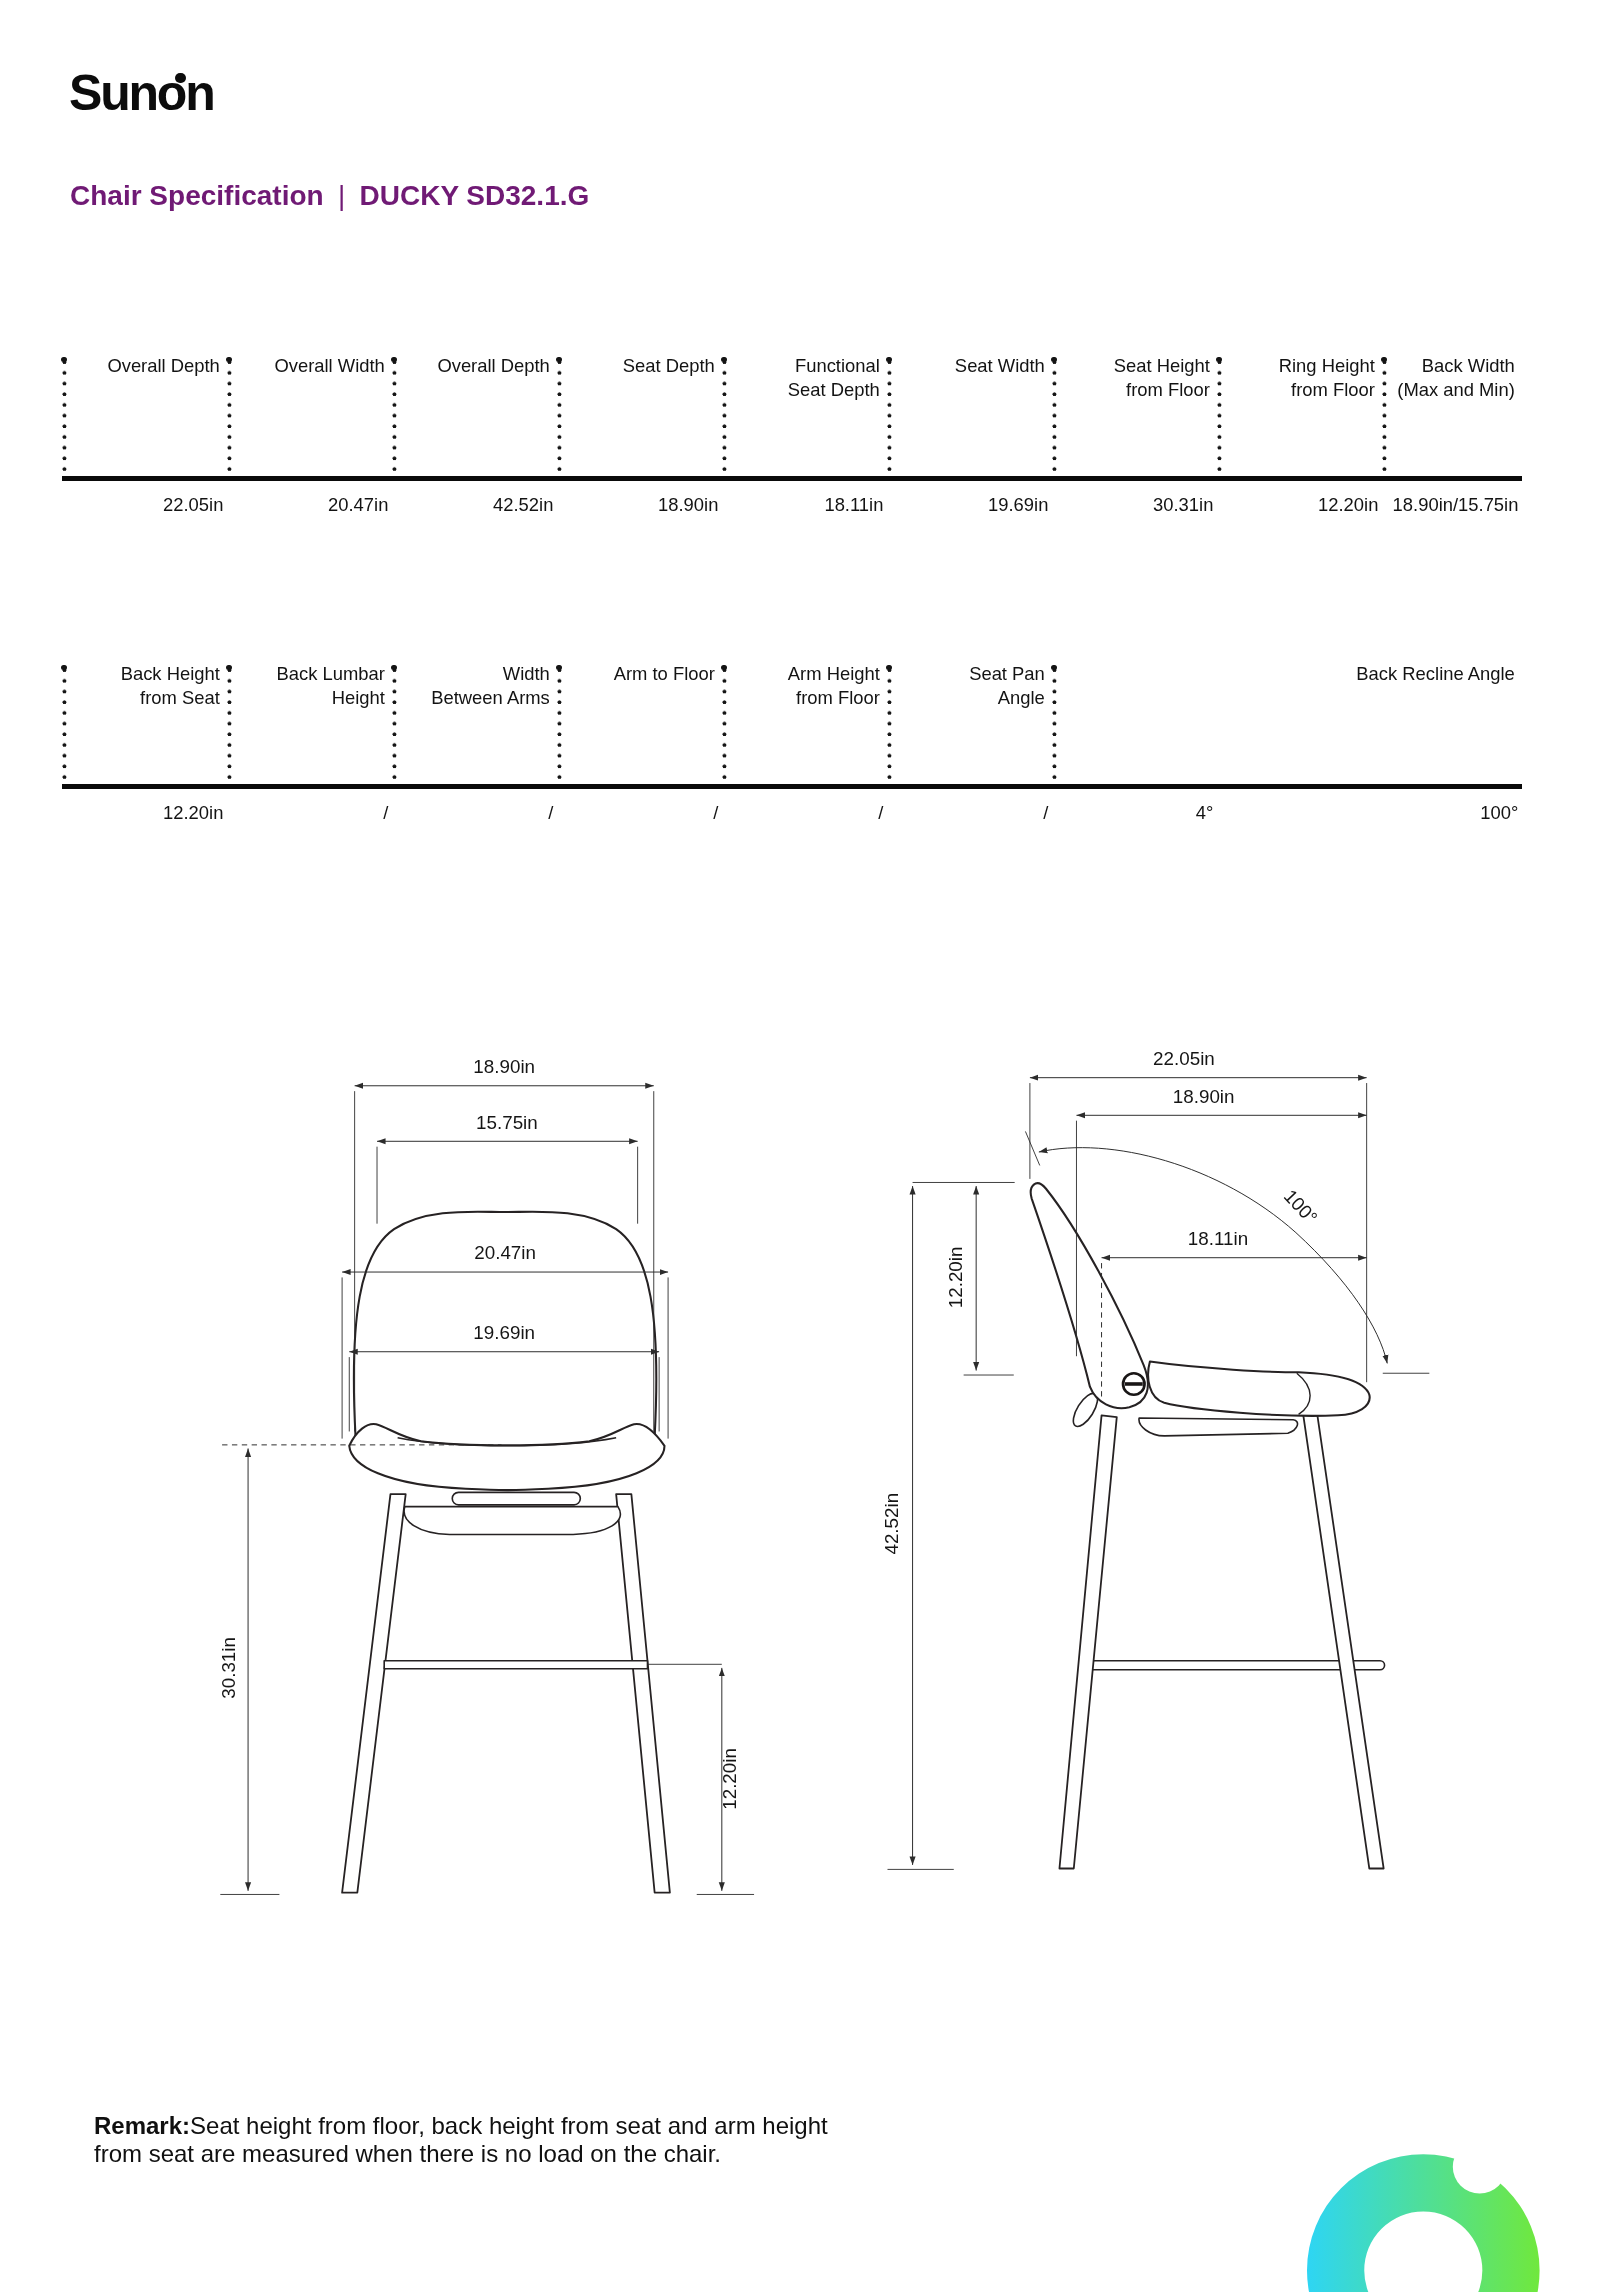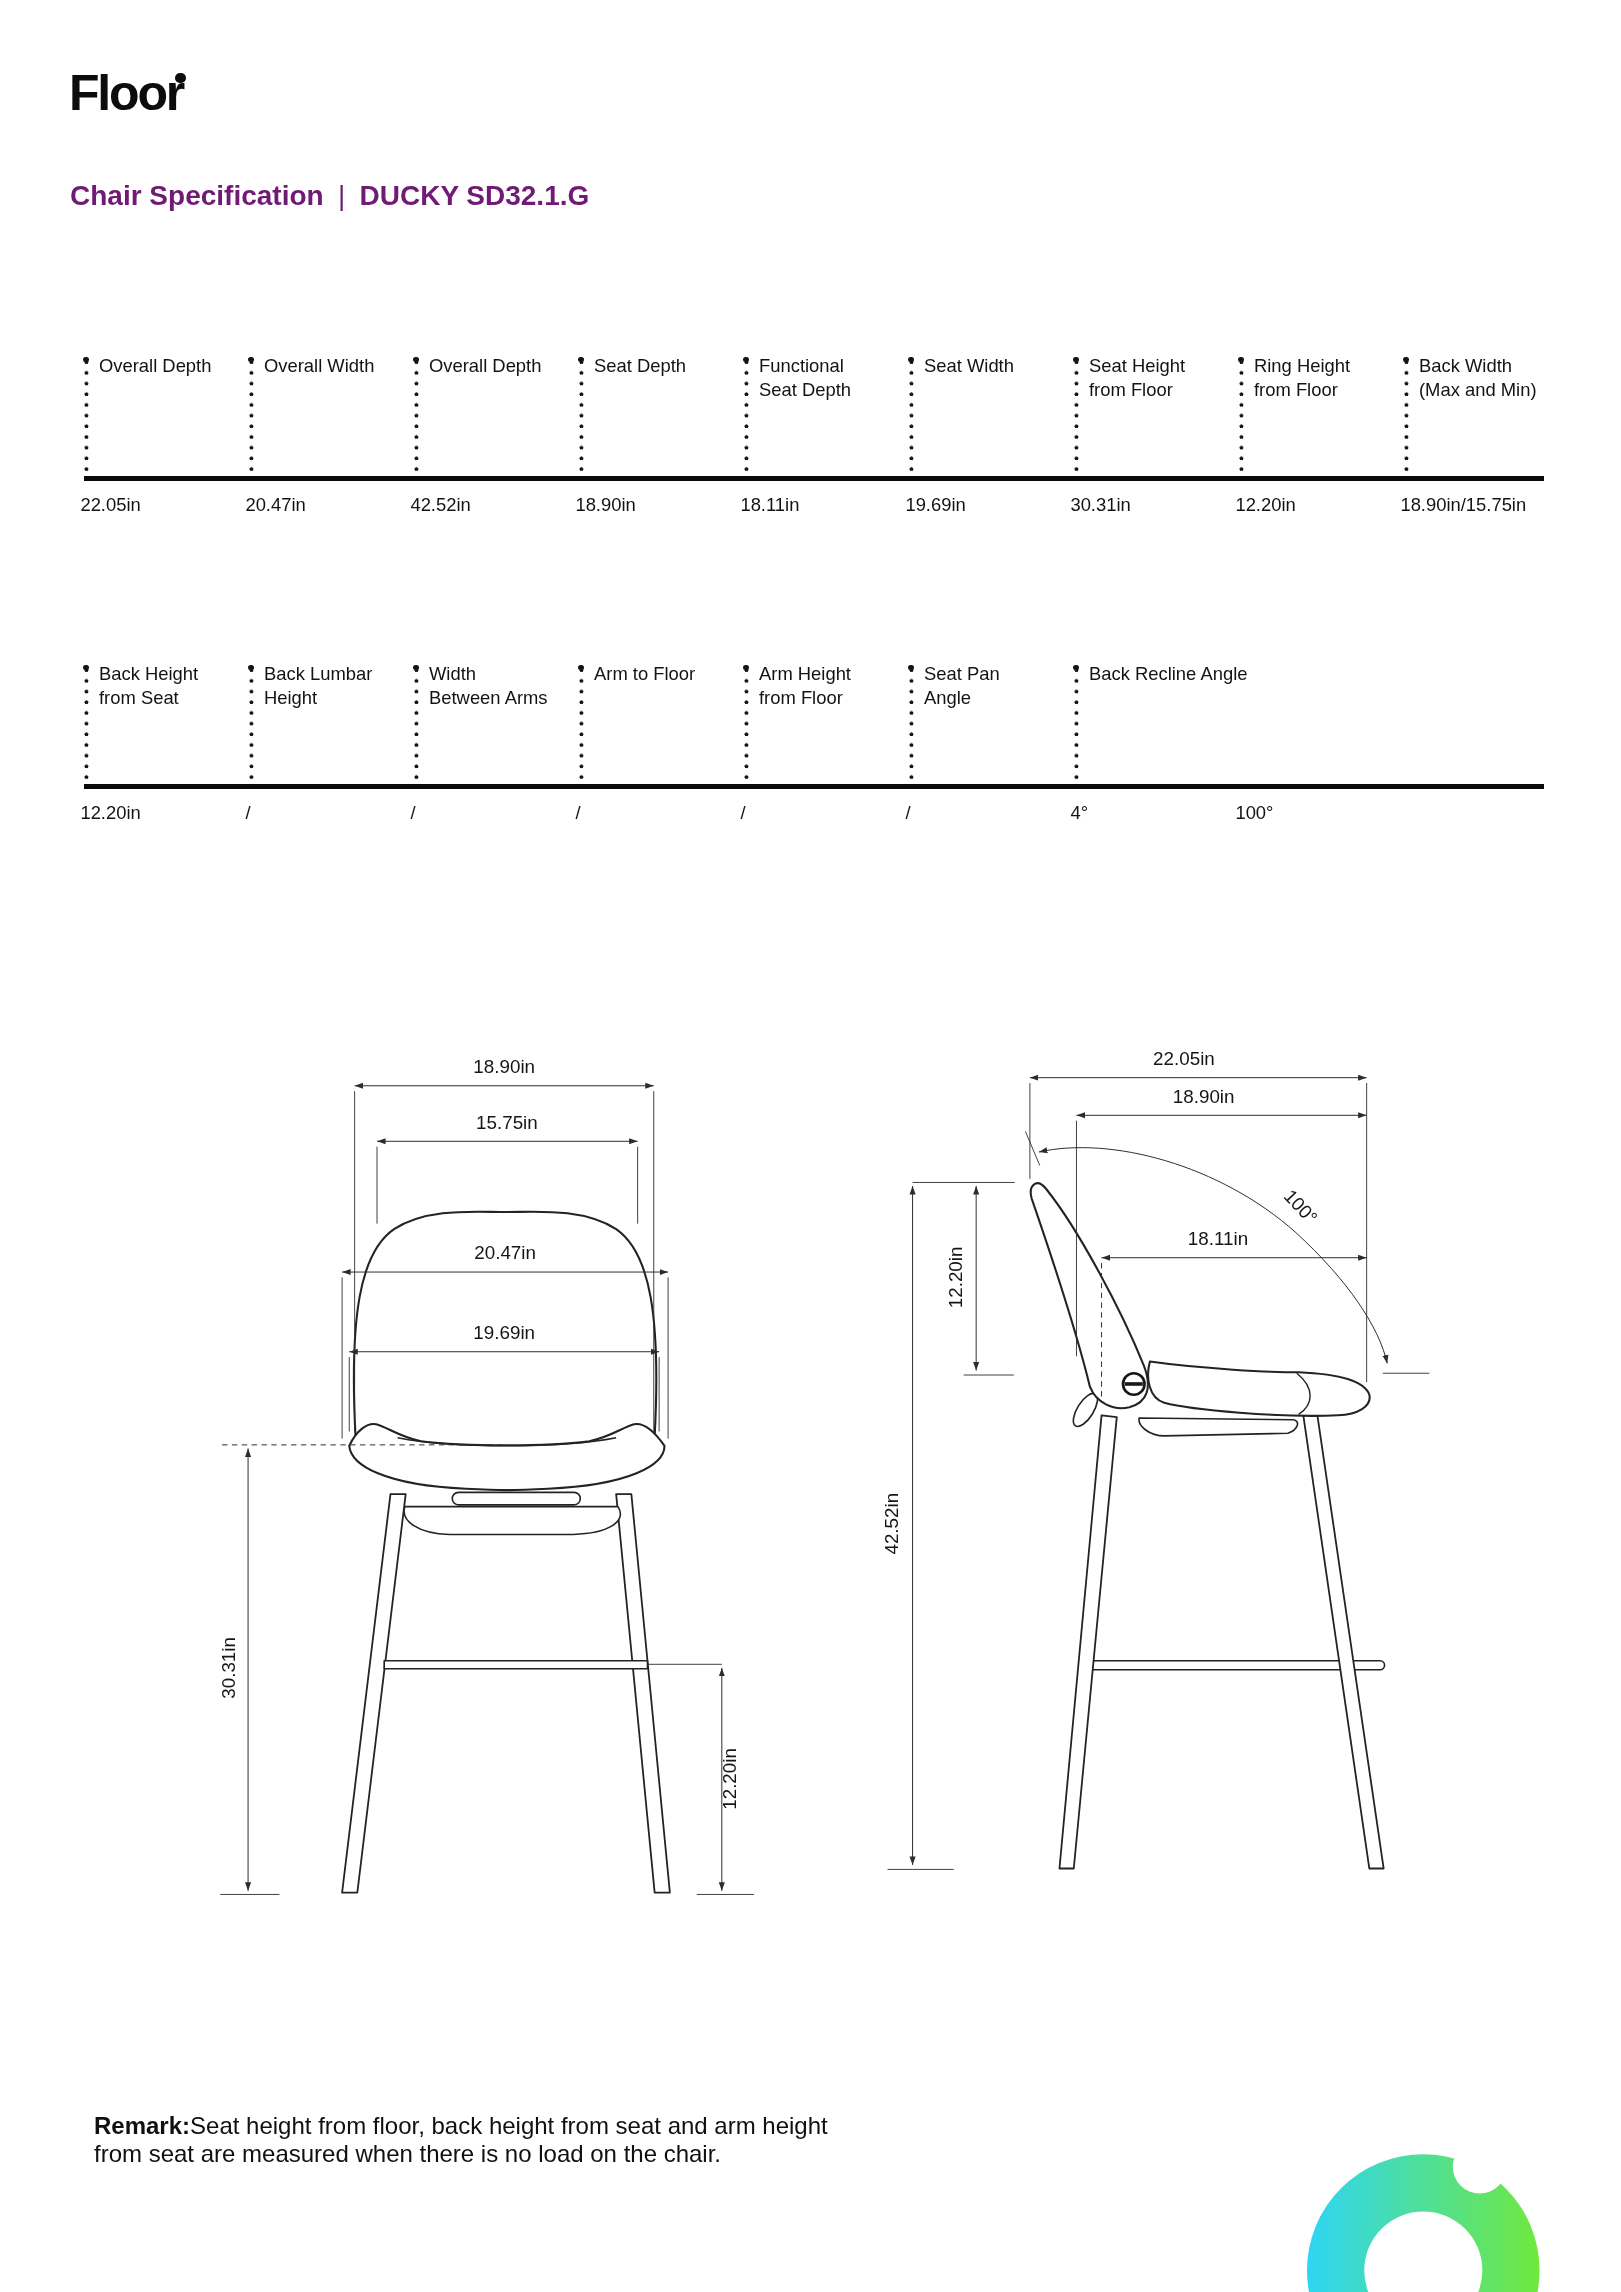--- a/index.html
+++ b/index.html
@@ -9,21 +9,21 @@
   }
   
   .logo{position:absolute;left:69px;top:68px;}
   .logo-text{font-size:50px;font-weight:800;letter-spacing:-2.2px;color:#0c0c0c;line-height:1;}
   .logo-dot{position:absolute;left:106px;top:4.5px;width:10.7px;height:10.7px;border-radius:50%;background:#0c0c0c;}
   
   .title{position:absolute;left:70px;top:179px;font-size:28px;font-weight:700;color:#701a75;line-height:34px;}
   .title .sep{font-weight:400;margin:0 14.3px;}
   .title .model{font-weight:700;}
   
-  .spec-table{position:absolute;left:84px;width:1460px;}
+  .spec-table{position:absolute;left:62px;width:1460px;text-align:right;}
   .t1{top:354px;}
   .t2{top:662px;}
   .hrow{display:flex;height:122px;}
   .hcell{width:165px;box-sizing:border-box;position:relative;padding:0 7.2px 0 15px;}
   .hcell:last-child{flex:1;}
   .hcell::before{
     content:"";position:absolute;left:0;top:6.3px;bottom:1.8px;width:4.5px;
     background-image:radial-gradient(circle at 2.2px 2.2px,#141414 1.5px,rgba(0,0,0,0) 2.1px);
     background-size:4.5px 10.7px;background-repeat:repeat-y;
   }
@@ -46,21 +46,21 @@
   
   .remark{position:absolute;left:94px;top:2112px;width:770px;font-size:24px;line-height:28px;color:#101010;}
   .remark b{font-weight:700;}
 </style>
 </head>
 <body>
 
 <div class="page">
 
   <div class="logo">
-    <span class="logo-text">Floor</span>
+    <span class="logo-text">Sunon</span>
     <span class="logo-dot"></span>
   </div>
 
   <div class="title">
     <span>Chair Specification</span><span class="sep">|</span><span class="model">DUCKY SD32.1.G</span>
   </div>
 
   <div class="spec-table t1">
     <div class="hrow">
       <div class="hcell">

